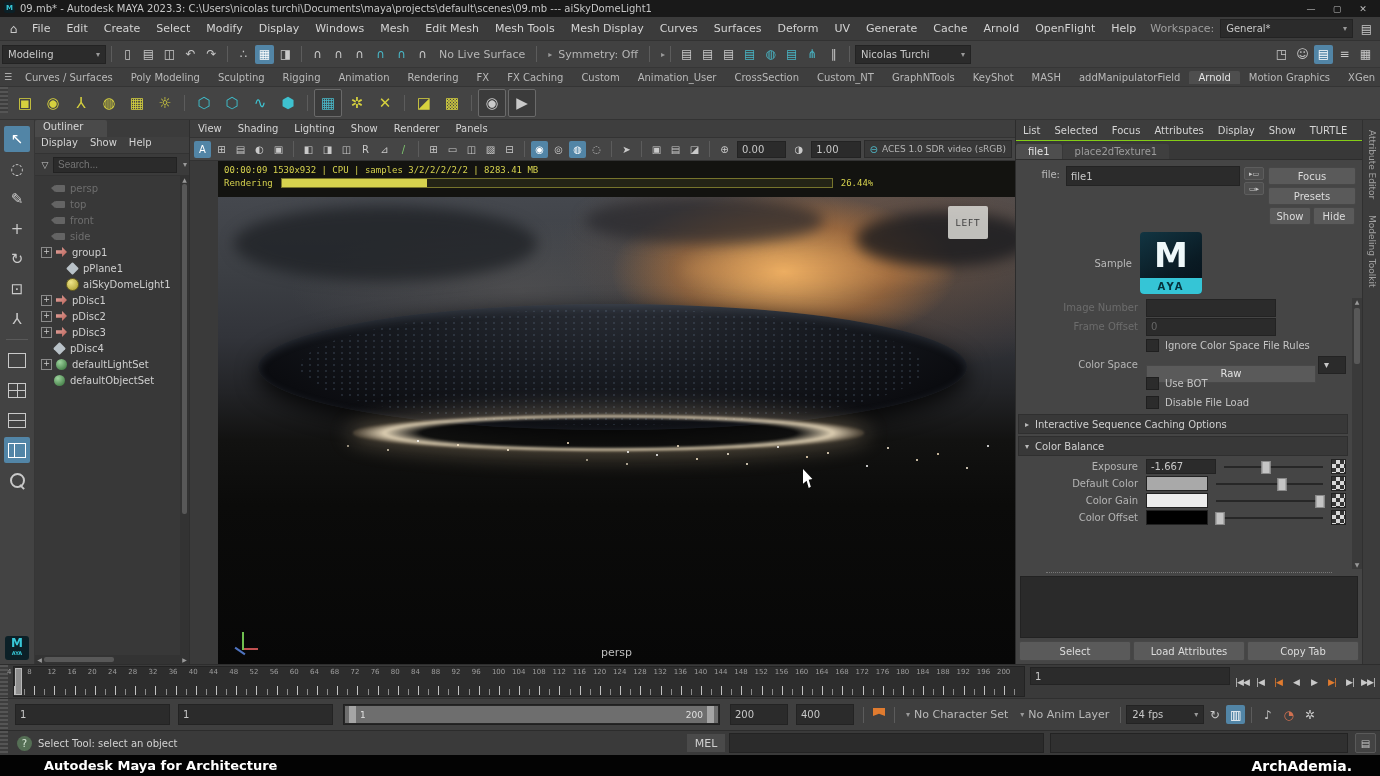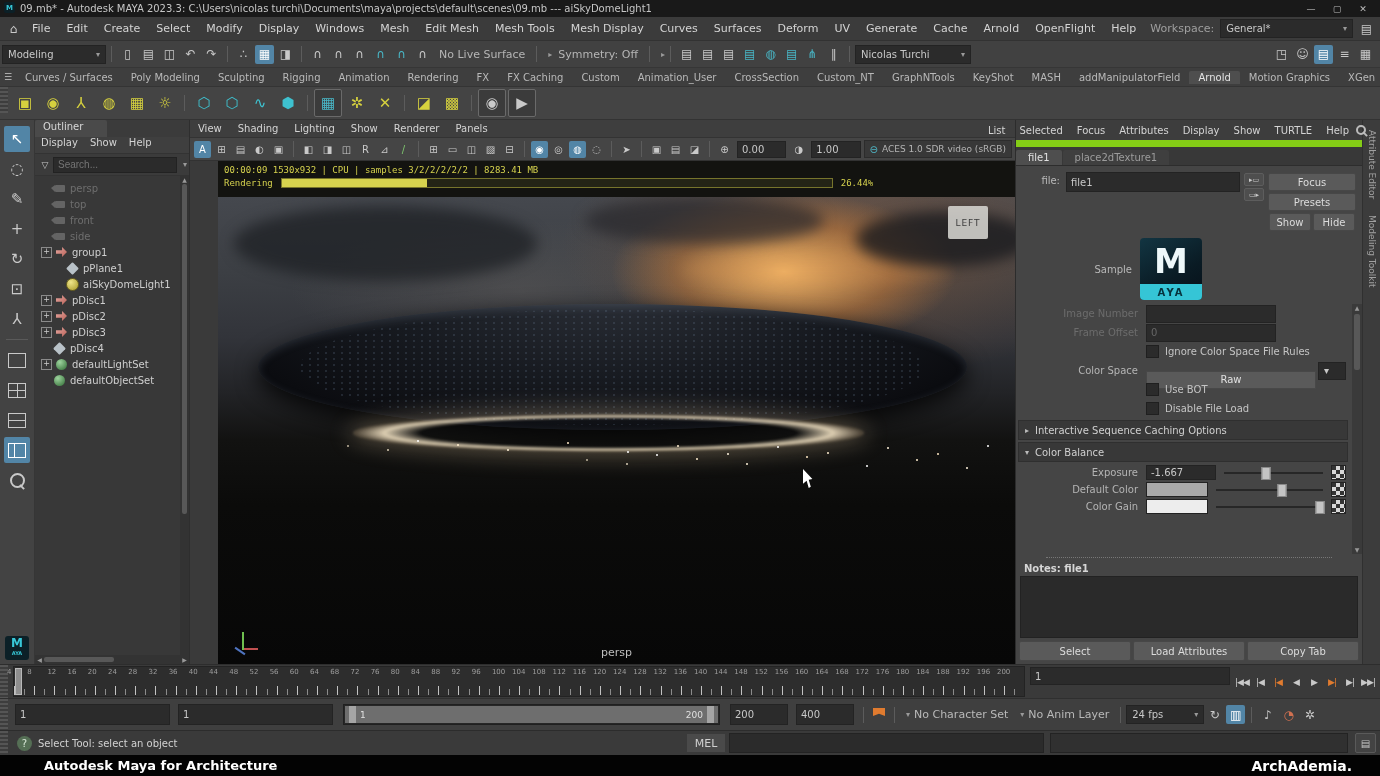--- a/index.html
+++ b/index.html
@@ -104,21 +104,21 @@
   .leftchip{position:absolute;top:9px;right:27px;width:40px;height:33px;background:rgba(214,213,208,.88);border-radius:2px;
     display:flex;align-items:center;justify-content:center;color:#3c3c3c;font-size:9px;letter-spacing:1px;}
   .persp-label{position:absolute;bottom:5px;left:50%;transform:translateX(-50%);color:#bdbdbd;font-size:11px;}
   .axis{position:absolute;left:12px;bottom:12px;width:26px;height:26px;}
   .axis .y{position:absolute;left:12px;bottom:2px;width:2px;height:18px;background:#6fbf4f;}
   .axis .x{position:absolute;left:12px;bottom:2px;width:16px;height:2px;background:#c05050;}
   .axis .z{position:absolute;left:4px;bottom:0px;width:12px;height:2px;background:#4f74c0;transform:rotate(35deg);}
   .cursor{position:absolute;width:13px;height:19px;background:#fff;clip-path:polygon(0 0,0 78%,28% 62%,44% 100%,60% 93%,44% 56%,72% 52%);filter:drop-shadow(1px 1px 1px #000);}
   
   .ae{width:346px;background:#454545;display:flex;flex-direction:column;font-size:10px;min-height:0;}
-  .ae-menus{height:20px;background:#3d3d3d;border-bottom:7px solid #84cc16;display:flex;align-items:center;justify-content:flex-end;}
+  .ae-menus{height:20px;background:#3d3d3d;border-bottom:1px solid #84cc16;display:flex;align-items:center;}
   .ae-menus .menu-item{padding:0 7px;font-size:10px;}
   .pin{width:10px;height:10px;position:relative;margin:0 6px 0 auto;}
   .pin::before{content:'';position:absolute;width:6px;height:6px;border:2px solid #bbb;border-radius:50%;left:0;top:0;}
   .pin::after{content:'';position:absolute;width:6px;height:2px;background:#bbb;left:6px;top:8px;transform:rotate(45deg);}
   .ae-tabs{height:18px;background:#383838;display:flex;align-items:flex-end;border-bottom:1px solid #2d2d2d;}
   .ae-tab{padding:2px 12px;color:#9c9c9c;background:#3f3f3f;margin-right:1px;border-radius:2px 2px 0 0;white-space:nowrap;}
   .ae-tab.active{background:#4e4e4e;color:#e2e2e2;}
   .ae-filerow{padding:6px 6px 2px 6px;display:flex;}
   .ae-filelabel{width:38px;text-align:right;color:#b8b8b8;padding:3px 6px 0 0;}
   .ae-fileinput{flex:1;height:18px;}
@@ -688,29 +688,36 @@
             <span class="checker"></span>
           </div>
           <div class="cb-row">
             <span class="lab">Color Gain</span>
             <div class="cb-swatch" style="background: rgb(237, 237, 237);"></div>
             <div class="slider">
               <i style="left: 97%;"></i>
             </div>
             <span class="checker"></span>
           </div>
+          <div class="cb-row">
+            <span class="lab">Color Offset</span>
+            <div class="cb-swatch" style="background: rgb(0, 0, 0);"></div>
+            <div class="slider">
+              <i style="left: 4%;"></i>
+            </div>
+            <span class="checker"></span>
+          </div>
           <div class="ae-vscroll">
           <div class="scroll-arrow">▲</div>
           <div class="scroll-thumb" style="width:6px;height:56px;margin-top:2px;"></div>
           <span class="grow"></span>
           <div class="scroll-arrow">▼</div>
         </div>
       </div>
       <div class="dotted"></div>
-      <div class="notes-label">Notes: file1</div>
       <div class="notes-box"></div>
       <div class="ae-footer" id="ae-footer">
           <div class="btn">Select</div>
           <div class="btn">Load Attributes</div>
           <div class="btn">Copy Tab</div>
         </div>
     </div>
 
     <div class="sidestrip" id="sidestrip">
         <span class="vtab">Attribute Editor</span>

